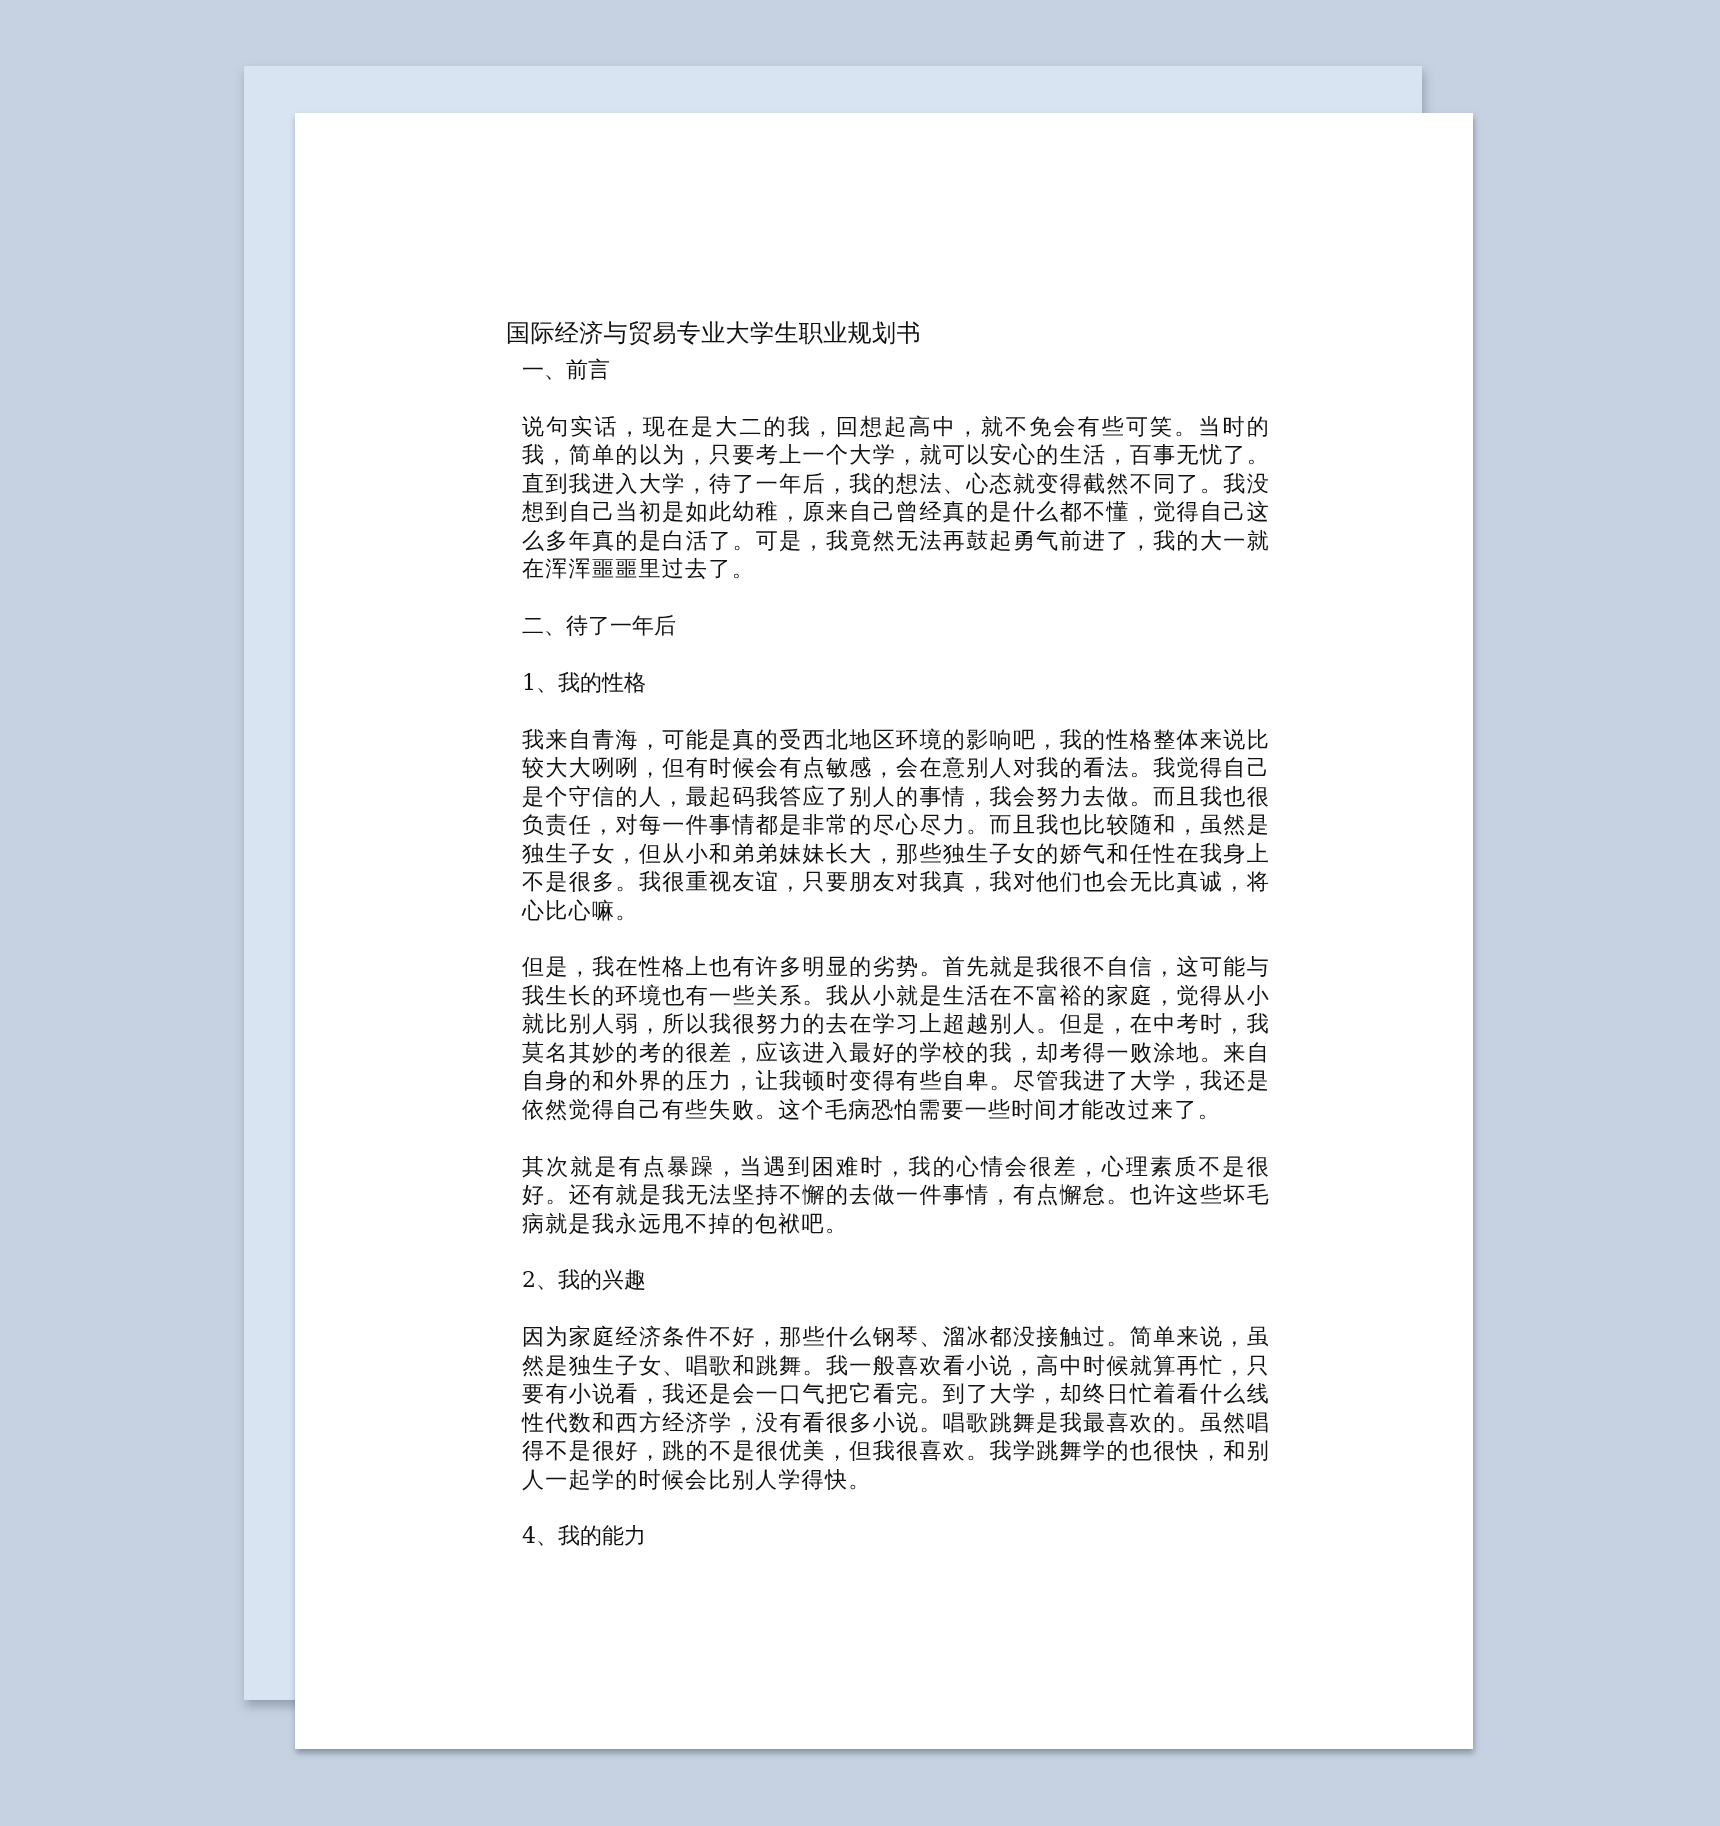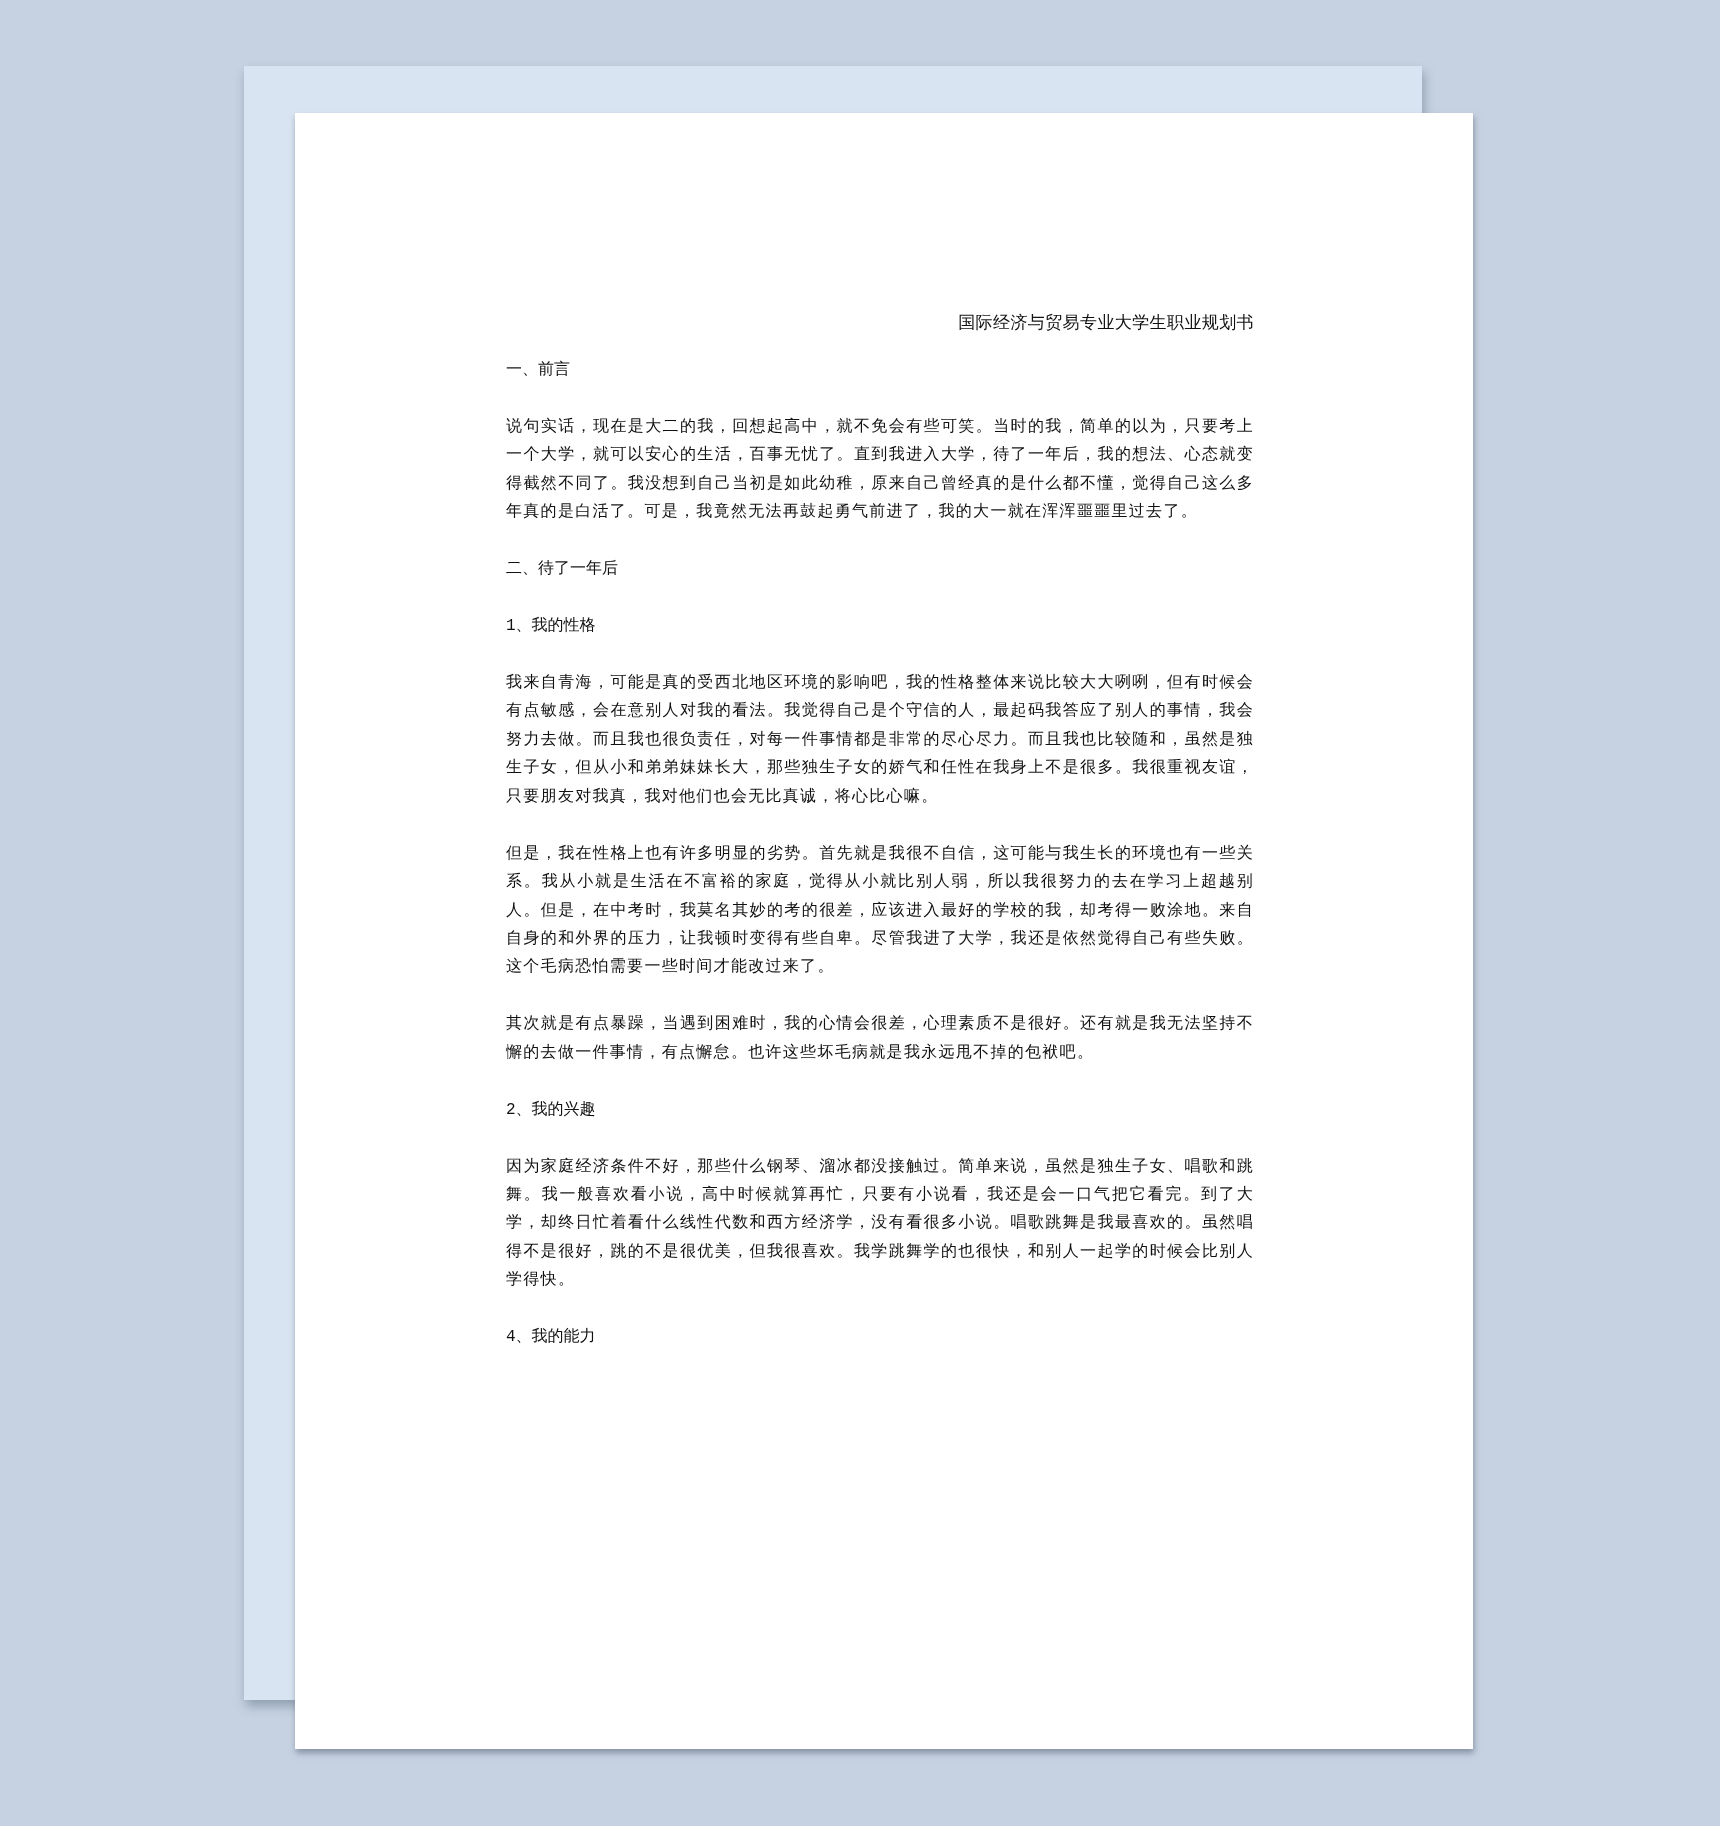--- a/index.html
+++ b/index.html
@@ -36,35 +36,34 @@
       position: absolute;
       left: 211px;   
       top: 0;
       width: 748px;
       color: #111111;
     }
     .doc-title {
       position: absolute;
       left: 0;
       width: 748px;
-      top: 192px; 
-      text-align: right;
-      font-size: 17px;
+      top: 203px; 
+      text-align: left;
+      font-size: 24px;
       line-height: 34px;
       letter-spacing: 0.4px;
       white-space: nowrap;
     }
     .flow {
       position: absolute;
-      left: 0;
+      left: 16px;
       top: 243px; 
       width: 748px;
-      font-size: 16px;
+      font-size: 22px;
       line-height: 28.45px;
-      font-family: Liberation Mono, monospace;
     }
     .heading {
       margin: 0 0 28.45px 0;
       white-space: nowrap;
     }
     .para {
       margin: 0 0 28.45px 0;
       text-align: justify;
       text-align-last: left;
       letter-spacing: 1.3px;

